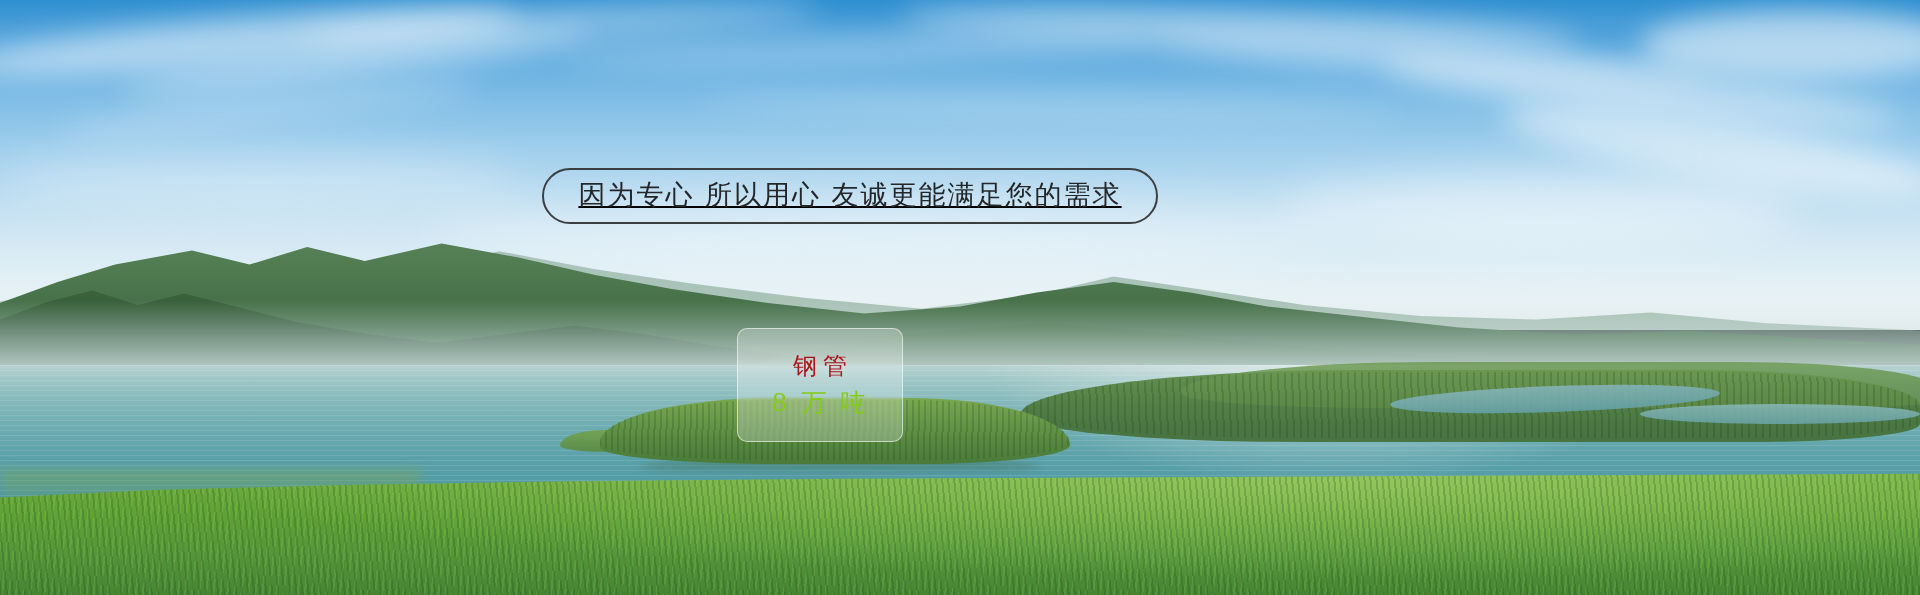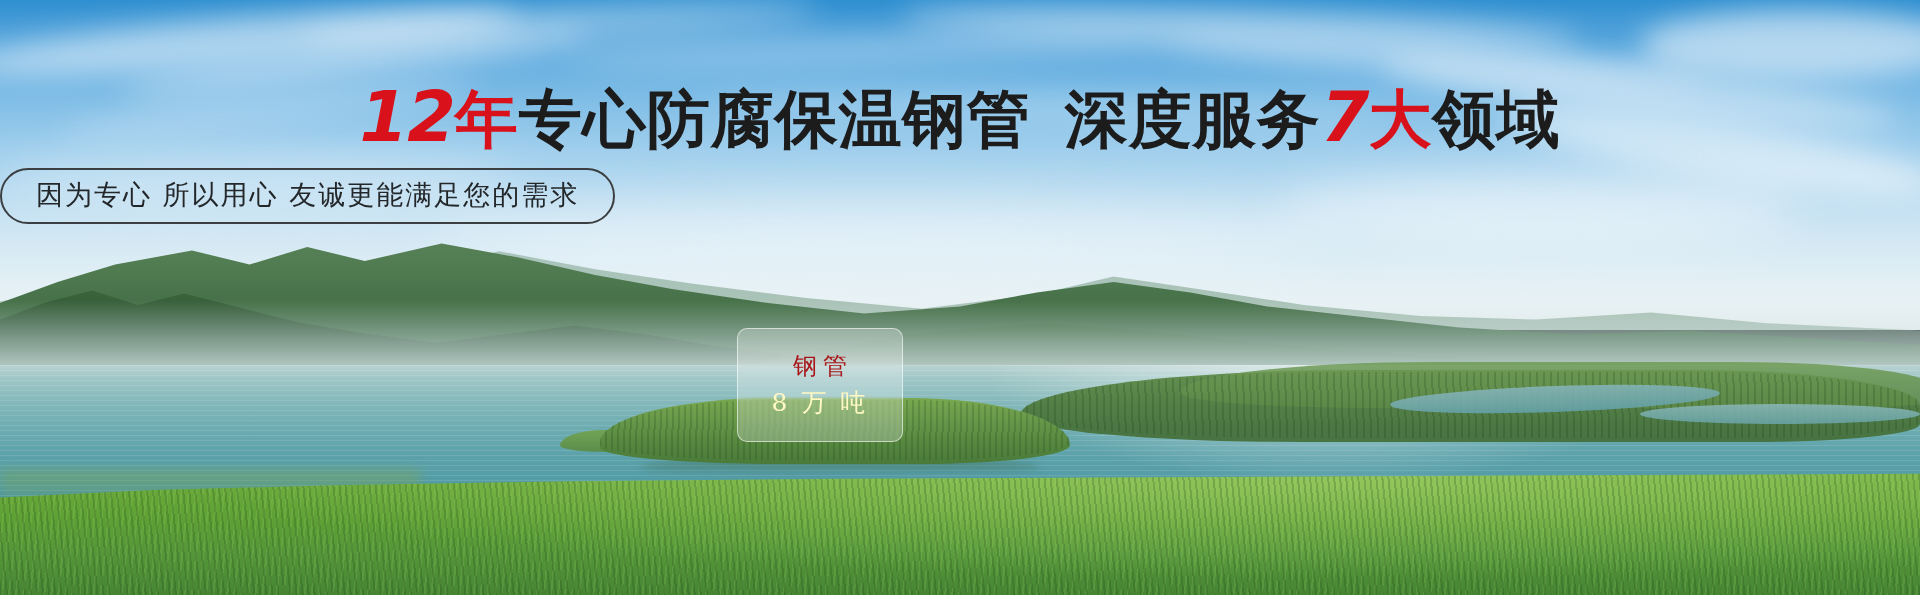--- a/index.html
+++ b/index.html
@@ -209,21 +209,21 @@
   .hl-red{color:#d8111a;}
   .hl-num{
     font-size:70px;
     font-style:italic;
     letter-spacing:-1px;
   }
   .hl-gap{display:inline-block;width:34px;}
 
   .subtitle-wrap{
     position:absolute;left:0;top:168px;width:1700px;
-    display:flex;justify-content:flex-start;
+    display:flex;justify-content:center;text-decoration:underline;
   }
   .subtitle{
     border:2px solid #3b3f42;
     border-radius:30px;
     padding:8px 34px 10px 34px;
     font-size:27px;
     line-height:34px;
     color:#23272a;
     letter-spacing:2px;
     white-space:nowrap;
@@ -249,21 +249,21 @@
     font-size:24px;
     line-height:26px;
     color:#a8161a;
     letter-spacing:6px;
     text-indent:6px;
     font-family:"DejaVu Serif","Liberation Serif",serif;
   }
   .card-value{
     font-size:25px;
     line-height:28px;
-    color:#fef9c3;
+    color:#84cc16;
     letter-spacing:3px;
     font-family:"DejaVu Serif","Liberation Serif",serif;
     white-space:nowrap;
   }
   .card-value sup{font-size:15px;vertical-align:super;letter-spacing:0;}
 </style>
 </head>
 <body>
 
 <div id="banner">
@@ -307,23 +307,20 @@
   <div class="island"></div>
   <div class="island-tex"></div>
 
   <div class="shore-left"></div>
   <div class="grass"></div>
   <div class="grass-lit"></div>
   <div class="grass-tex"></div>
 
   <div class="overlay">
 
-    <div class="headline">
-      <span class="hl-red hl-num">12</span><span class="hl-red">年</span><span class="hl-dark">专心防腐保温钢管</span><span class="hl-gap"></span><span class="hl-dark">深度服务</span><span class="hl-red hl-num">7</span><span class="hl-red">大</span><span class="hl-dark">领域</span>
-    </div>
 
     <div class="subtitle-wrap">
       <div class="subtitle">因为专心 所以用心  友诚更能满足您的需求</div>
     </div>
 
     <div class="cards">
 
       <div class="card">
         <div class="card-label">钢管</div>
         <div class="card-value"><span>8 万 吨</span></div>

